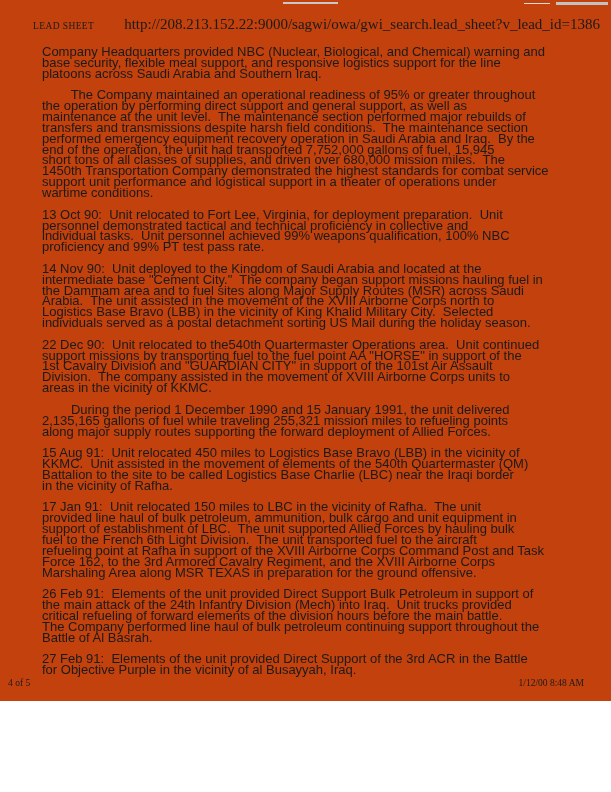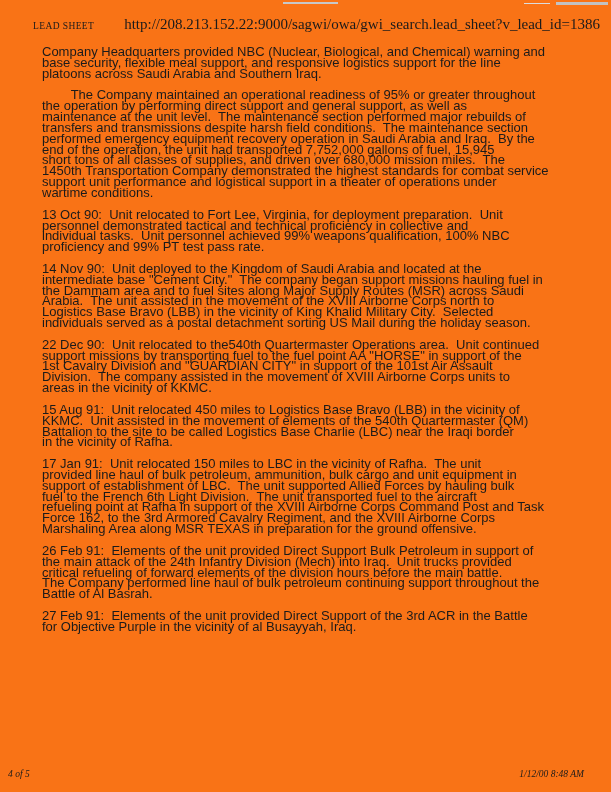--- a/index.html
+++ b/index.html
@@ -3,22 +3,22 @@
 <meta charset="utf-8">
 <style>
   html, body {
     margin: 0;
     padding: 0;
     background: #ffffff;
   }
   .page {
     position: relative;
     width: 611px;
-    height: 792px;
-    background: #f97316;
+    height: 701px;
+    background: #c2410c;
     overflow: hidden;
   }
   
   .scan-artifact {
     position: absolute;
     background: #c8c8c8;
   }
   .artifact-1 { left: 283px; top: 2px; width: 55px; height: 2px; }
   .artifact-2 { left: 556px; top: 2px; width: 52px; height: 3px; background: #c2c2c2; }
   .artifact-3 { left: 524px; top: 3px; width: 26px; height: 1px; background: #dcdcdc; }
@@ -64,21 +64,20 @@
     position: absolute;
     left: 8px;
     right: 27px;
     bottom: 13px;
     display: flex;
     justify-content: space-between;
     align-items: baseline;
     font-family: "Liberation Serif", serif;
     font-size: 9.5px;
     color: #1b1b1b;
-    font-style: italic;
   }
 </style>
 </head>
 <body>
 
 <div class="page">
 
   <div class="scan-artifact artifact-1"></div>
   <div class="scan-artifact artifact-2"></div>
   <div class="scan-artifact artifact-3"></div>
@@ -110,20 +109,23 @@
 intermediate base "Cement City."  The company began support missions hauling fuel in
 the Dammam area and to fuel sites along Major Supply Routes (MSR) across Saudi
 Arabia.  The unit assisted in the movement of the XVIII Airborne Corps north to
 Logistics Base Bravo (LBB) in the vicinity of King Khalid Military City.  Selected
 individuals served as a postal detachment sorting US Mail during the holiday season.</p>
       <p class="para">22 Dec 90:  Unit relocated to the540th Quartermaster Operations area.  Unit continued
 support missions by transporting fuel to the fuel point AA "HORSE" in support of the
 1st Cavalry Division and "GUARDIAN CITY" in support of the 101st Air Assault
 Division.  The company assisted in the movement of XVIII Airborne Corps units to
 areas in the vicinity of KKMC.</p>
+      <p class="para">        During the period 1 December 1990 and 15 January 1991, the unit delivered
+2,135,165 gallons of fuel while traveling 255,321 mission miles to refueling points
+along major supply routes supporting the forward deployment of Allied Forces.</p>
       <p class="para">15 Aug 91:  Unit relocated 450 miles to Logistics Base Bravo (LBB) in the vicinity of
 KKMC.  Unit assisted in the movement of elements of the 540th Quartermaster (QM)
 Battalion to the site to be called Logistics Base Charlie (LBC) near the Iraqi border
 in the vicinity of Rafha.</p>
       <p class="para">17 Jan 91:  Unit relocated 150 miles to LBC in the vicinity of Rafha.  The unit
 provided line haul of bulk petroleum, ammunition, bulk cargo and unit equipment in
 support of establishment of LBC.  The unit supported Allied Forces by hauling bulk
 fuel to the French 6th Light Division.  The unit transported fuel to the aircraft
 refueling point at Rafha in support of the XVIII Airborne Corps Command Post and Task
 Force 162, to the 3rd Armored Cavalry Regiment, and the XVIII Airborne Corps

